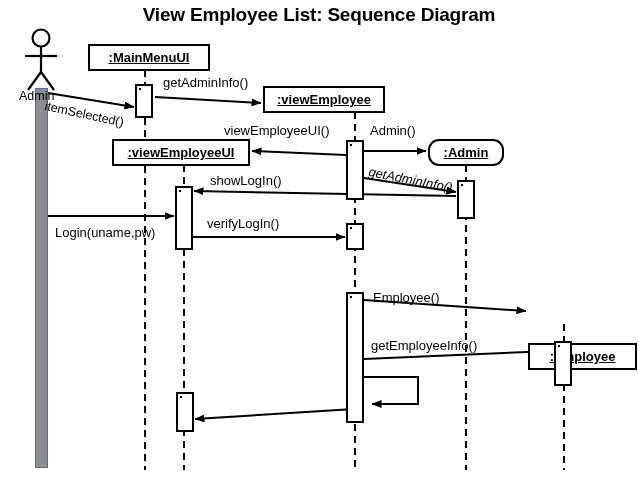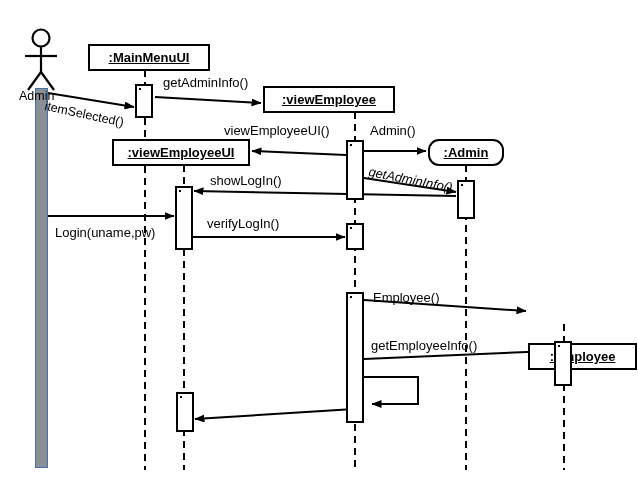--- a/index.html
+++ b/index.html
@@ -85,20 +85,21 @@
   }
   .rot {
     transform-origin: left top;
   }
 </style>
 </head>
 <body>
 
 <div id="canvas">
 
+  <div id="title">View Employee List: Sequence Diagram</div>
 
   <div class="admin-bar" style="left:35px; top:88px; width:13px; height:380px;"></div>
 
   <svg class="layer" viewBox="0 0 638 479" xmlns="http://www.w3.org/2000/svg">
     <defs>
       <marker id="ah" markerWidth="10" markerHeight="8" refX="9.5" refY="4" orient="auto" markerUnits="userSpaceOnUse">
         <path d="M0,0 L10,4 L0,8 z" fill="#000"></path>
       </marker>
     </defs>
 
@@ -143,21 +144,21 @@
       <path d="M364,377 L418,377 L418,404 L372,404" marker-end="url(#ah)"></path>
 
       <line x1="354" y1="409" x2="195" y2="419" marker-end="url(#ah)"></line>
     </g>
   </svg>
 
   <div class="obj-box" style="left:88px; top:44px; width:122px; height:27px;">
     <span>:MainMenuUI</span>
   </div>
 
-  <div class="obj-box" style="left:263px; top:86px; width:132px; height:27px;text-decoration:underline;">
+  <div class="obj-box" style="left:263px; top:86px; width:122px; height:27px;text-decoration:underline;">
     <span>:viewEmployee</span>
   </div>
 
   <div class="obj-box" style="left:112px; top:139px; width:138px; height:27px;">
     <span>:viewEmployeeUI</span>
   </div>
 
   <div class="obj-box" style="left:428px; top:139px; width:76px; height:27px;border-radius:11px;">
     <span>:Admin</span>
   </div>

